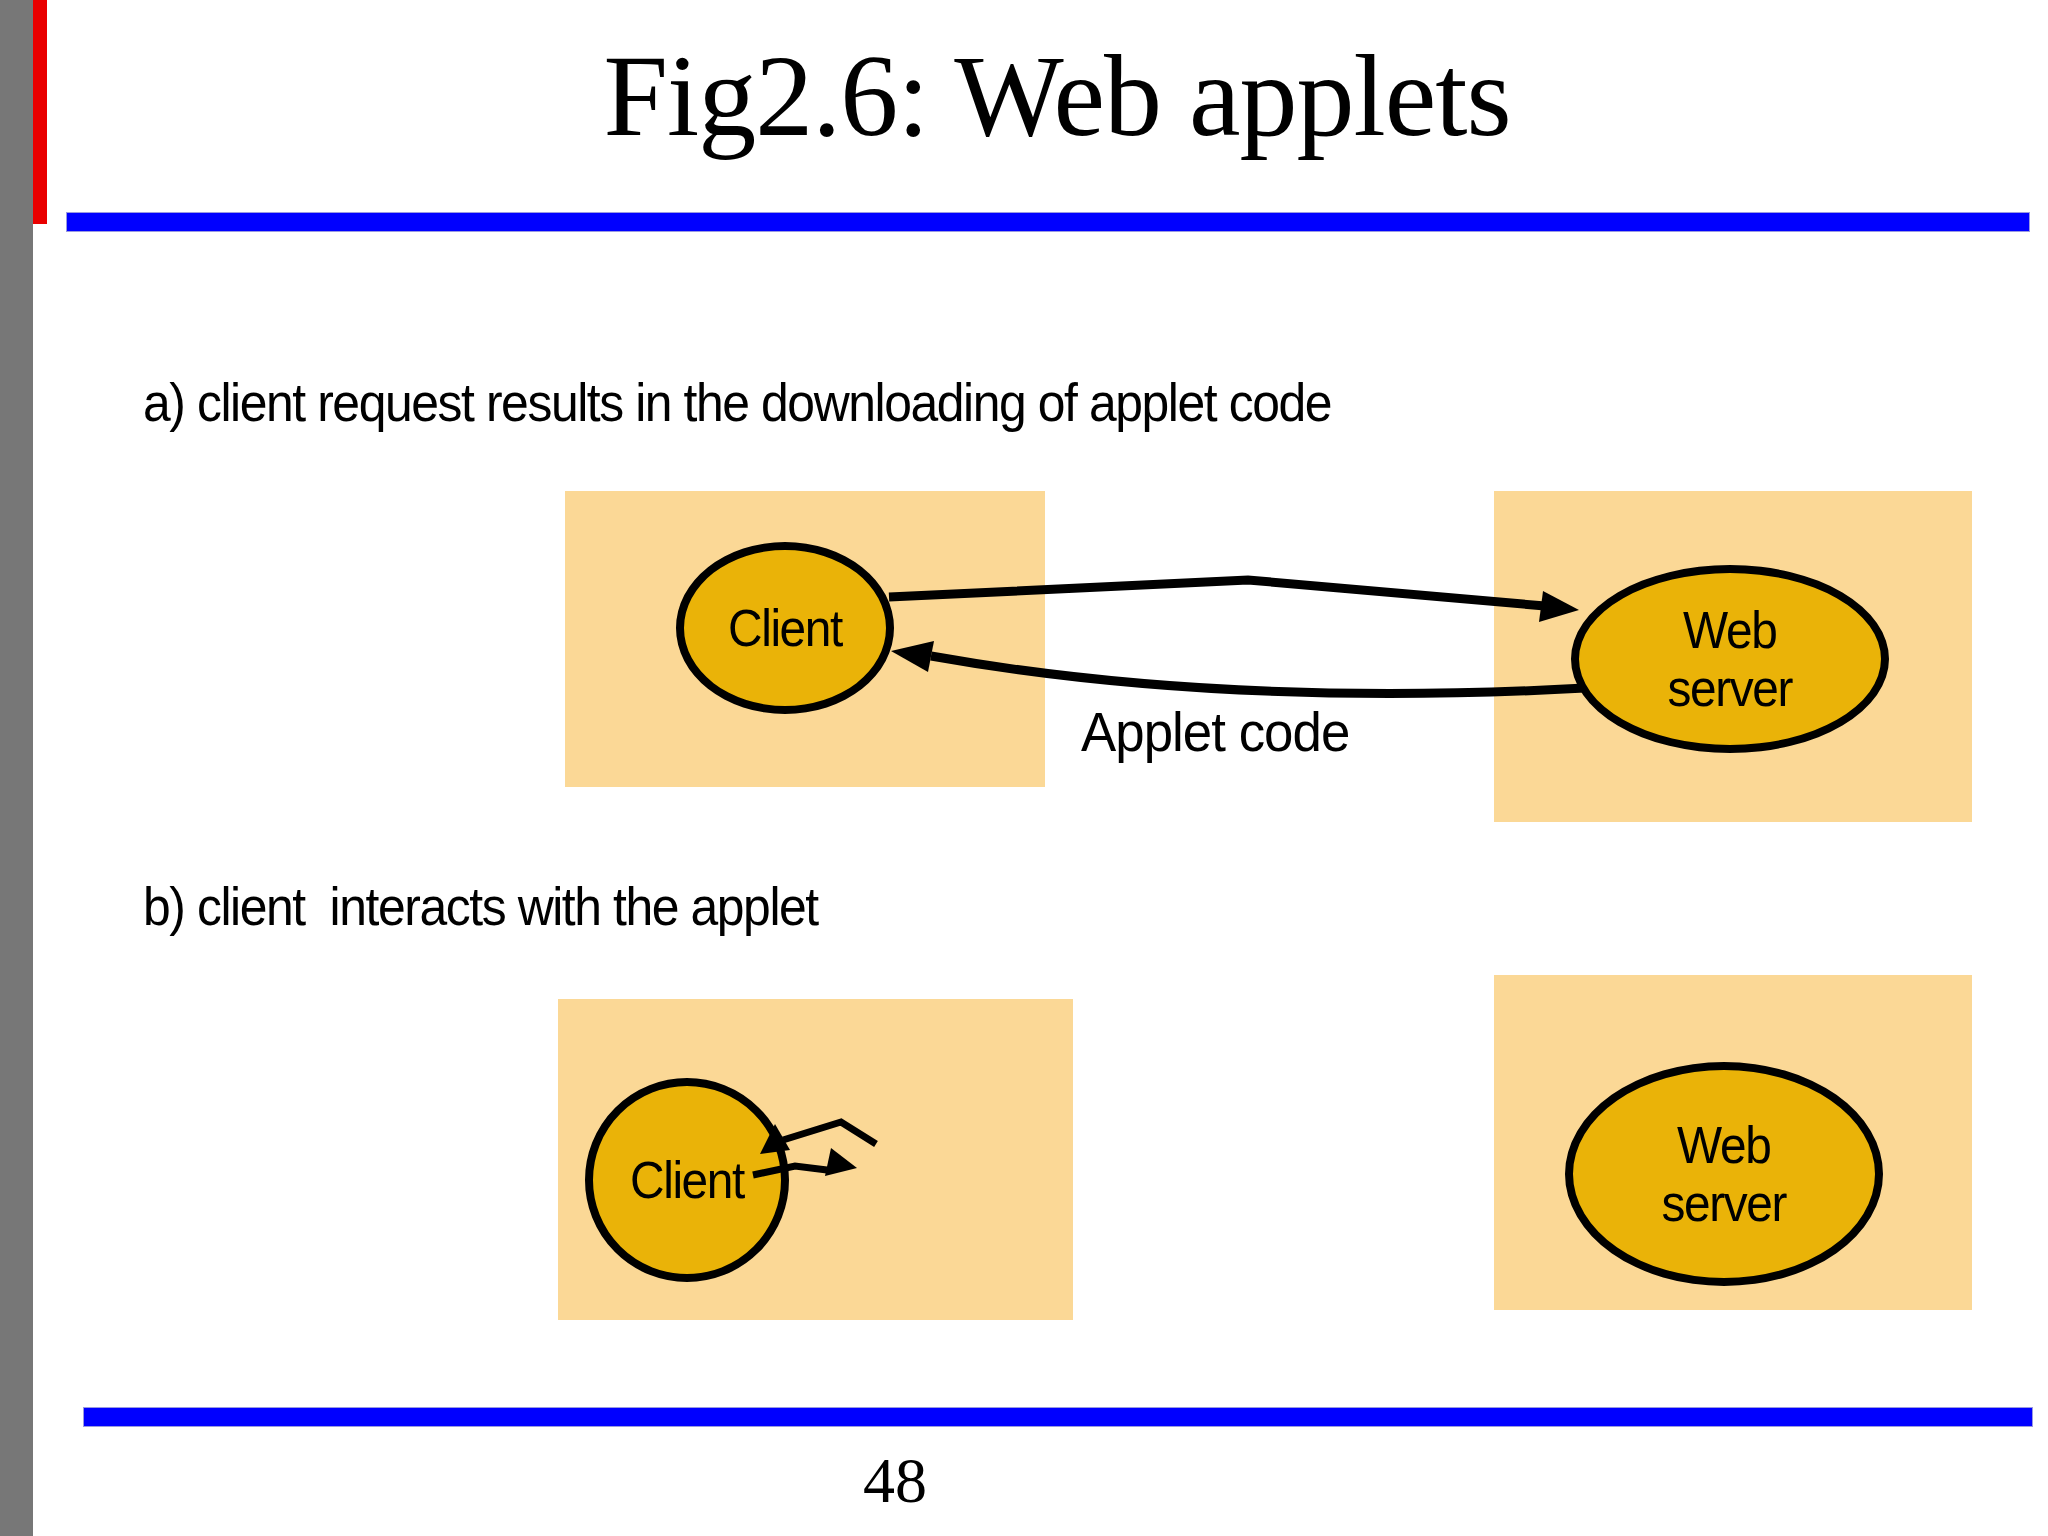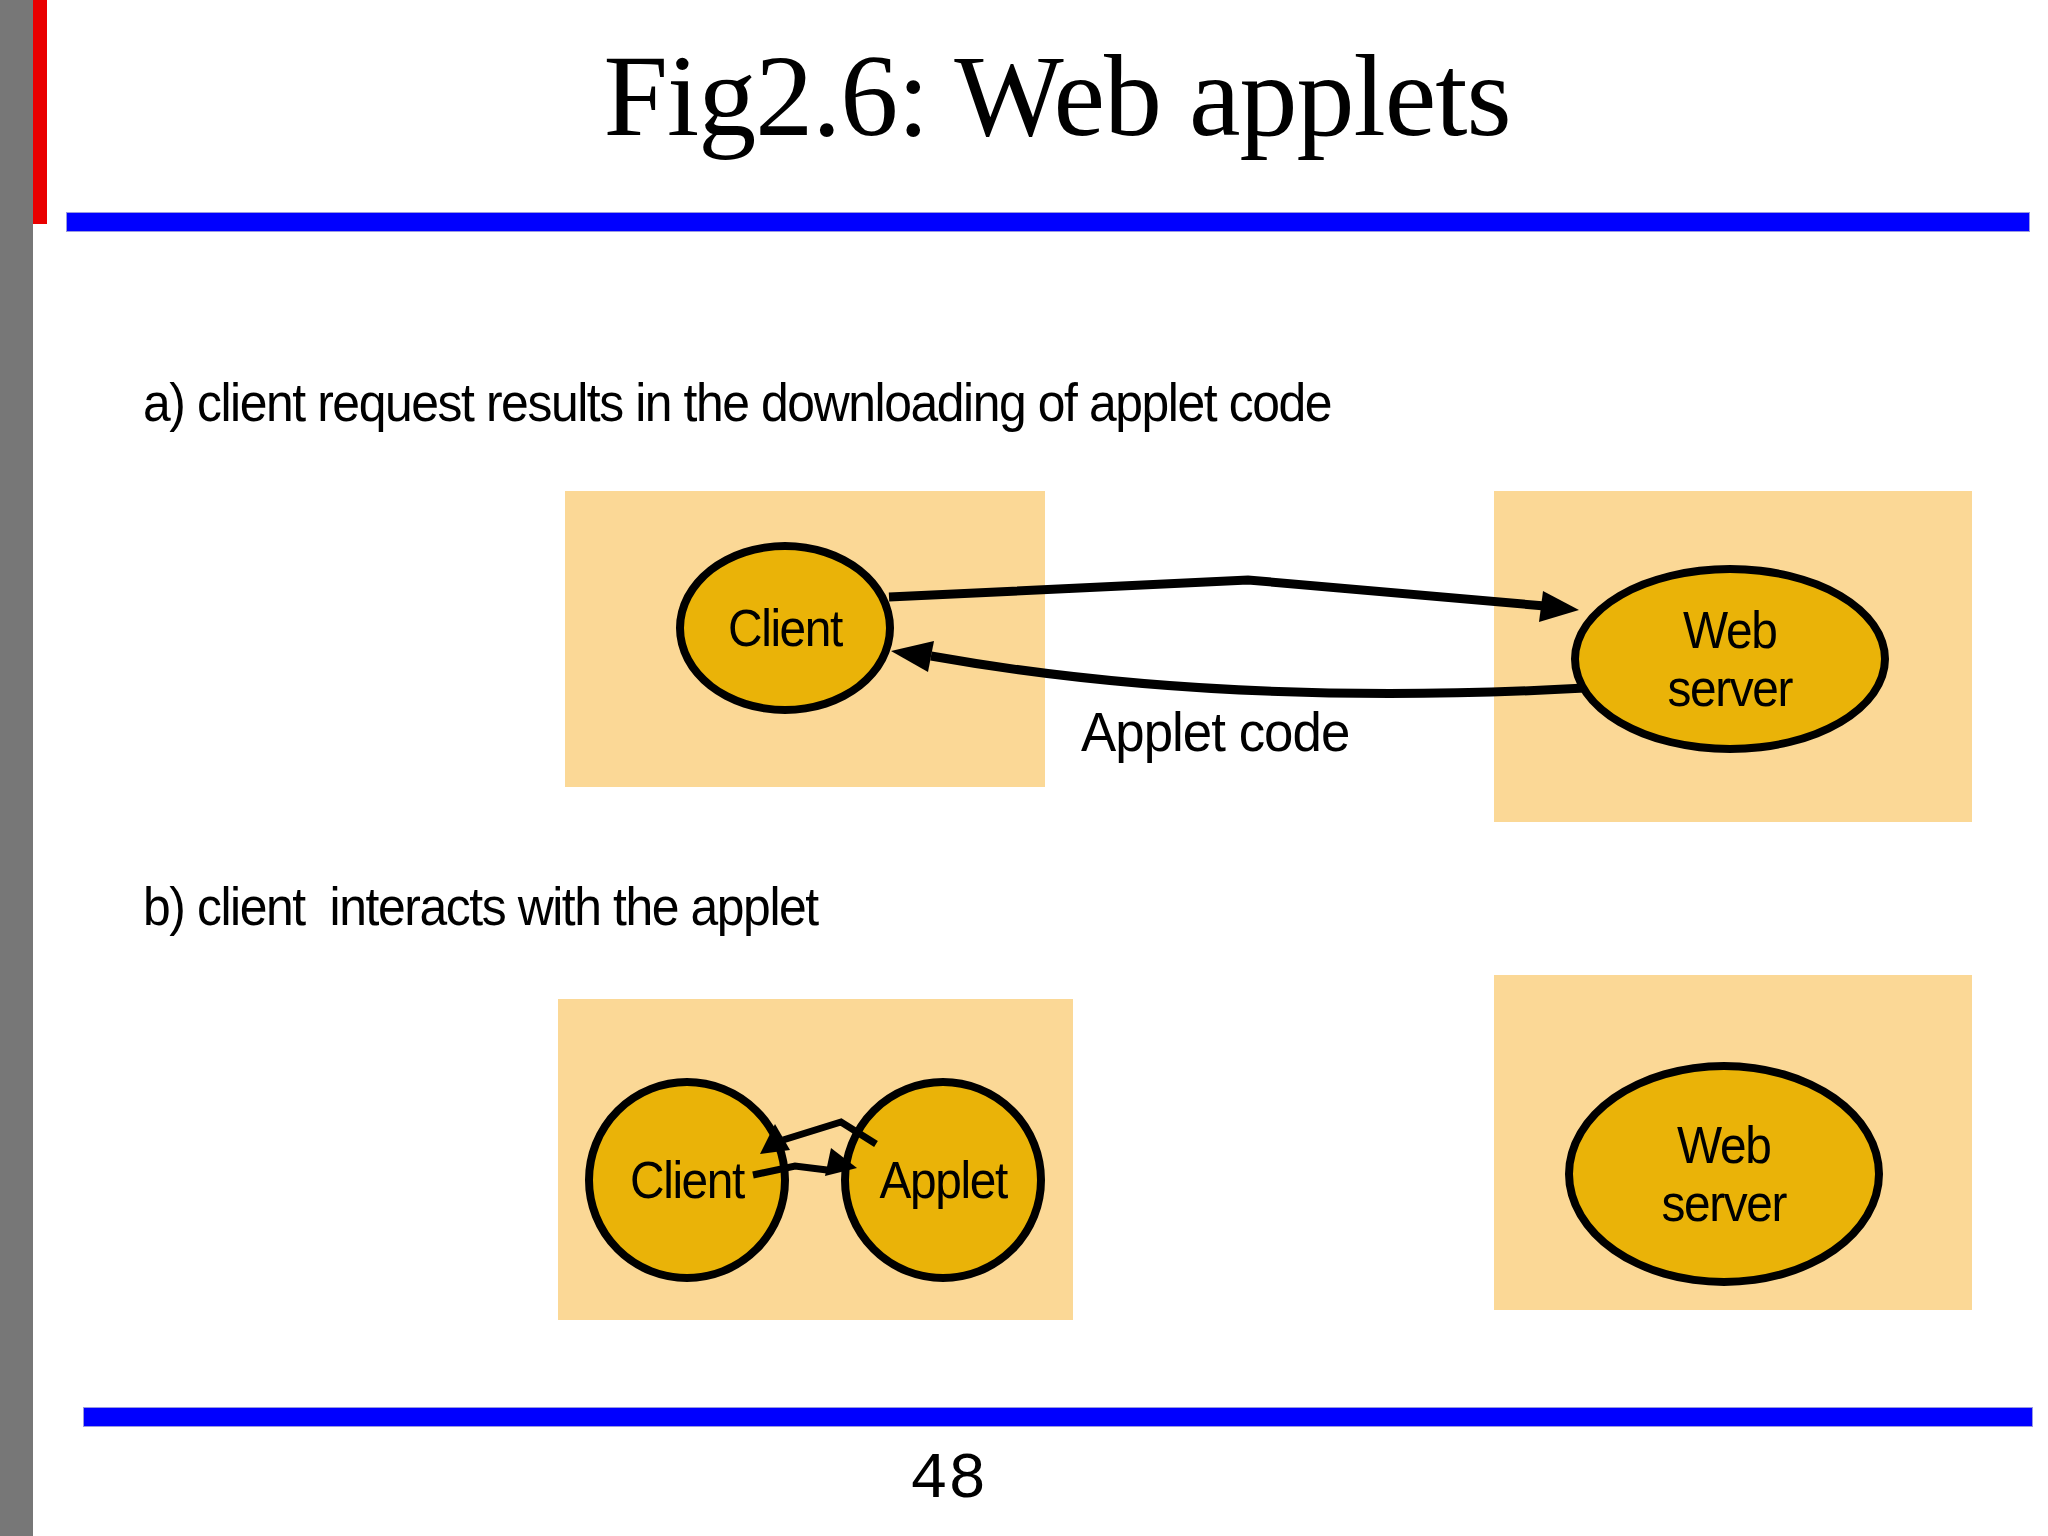--- a/index.html
+++ b/index.html
@@ -75,22 +75,22 @@
   .arrow-line{fill:none;stroke:#000;}
   .arrow-head{fill:#000;stroke:none;}
   .applet-code-label{
     position:absolute;left:1048px;top:700px;z-index:2;
     font-size:55px;letter-spacing:-1px;
     transform:scaleX(0.96);transform-origin:left center;
     white-space:pre;
   }
   .page-number{
     position:absolute;left:830px;top:1444px;width:170px;
-    text-align:center;
-    font-family:Liberation Mono, monospace;
+    text-align:left;
+    font-family:Liberation Serif, serif;
     font-size:64px;
   }
 </style>
 </head>
 <body>
 
 <div class="slide">
 
   <div class="red-bar"></div>
 
@@ -111,23 +111,20 @@
   </div>
   <div class="node ellipse-server-a">
     <span class="condensed">
       <span>Web</span><br>
       <span>server</span>
     </span>
   </div>
   <div class="node circle-client-b">
     <span class="condensed">Client</span>
   </div>
-  <div class="node circle-applet-b">
-    <span class="condensed">Applet</span>
-  </div>
   <div class="node ellipse-server-b">
     <span class="condensed">
       <span>Web</span><br>
       <span>server</span>
     </span>
   </div>
 
   <div class="applet-code-label">Applet code</div>
 
   <svg class="arrow-layer" viewBox="0 0 2048 1536" xmlns="http://www.w3.org/2000/svg">

